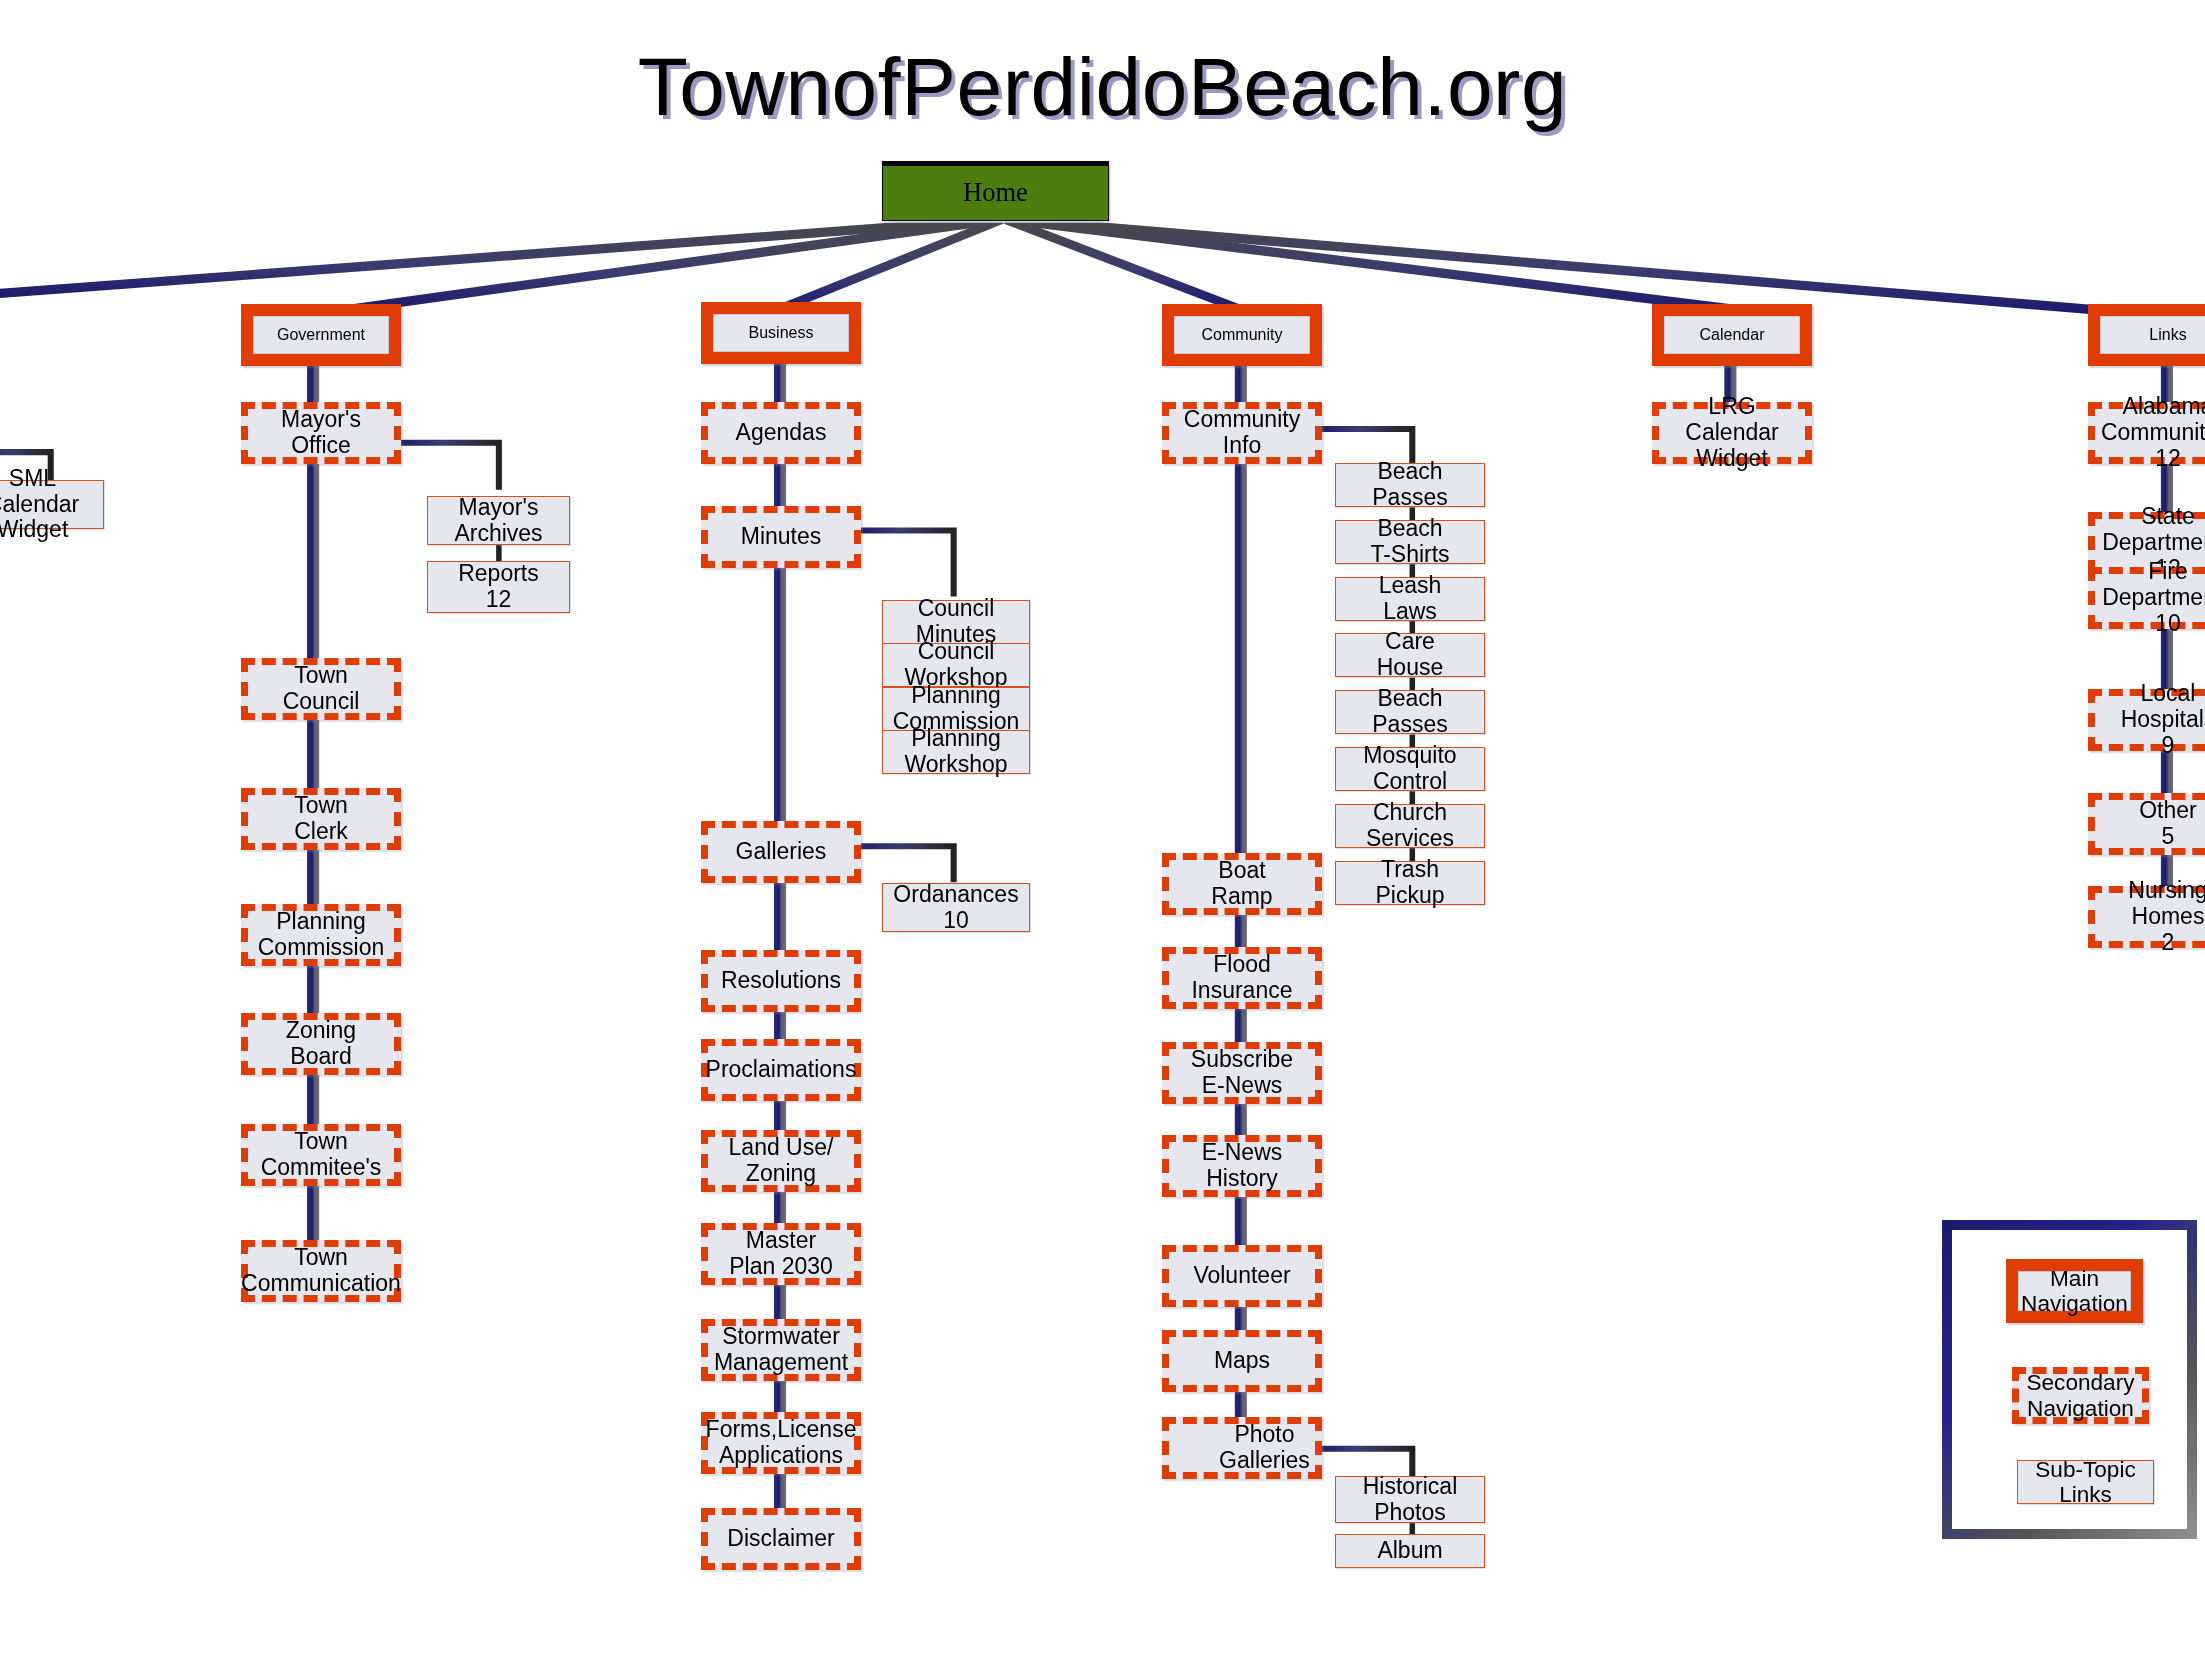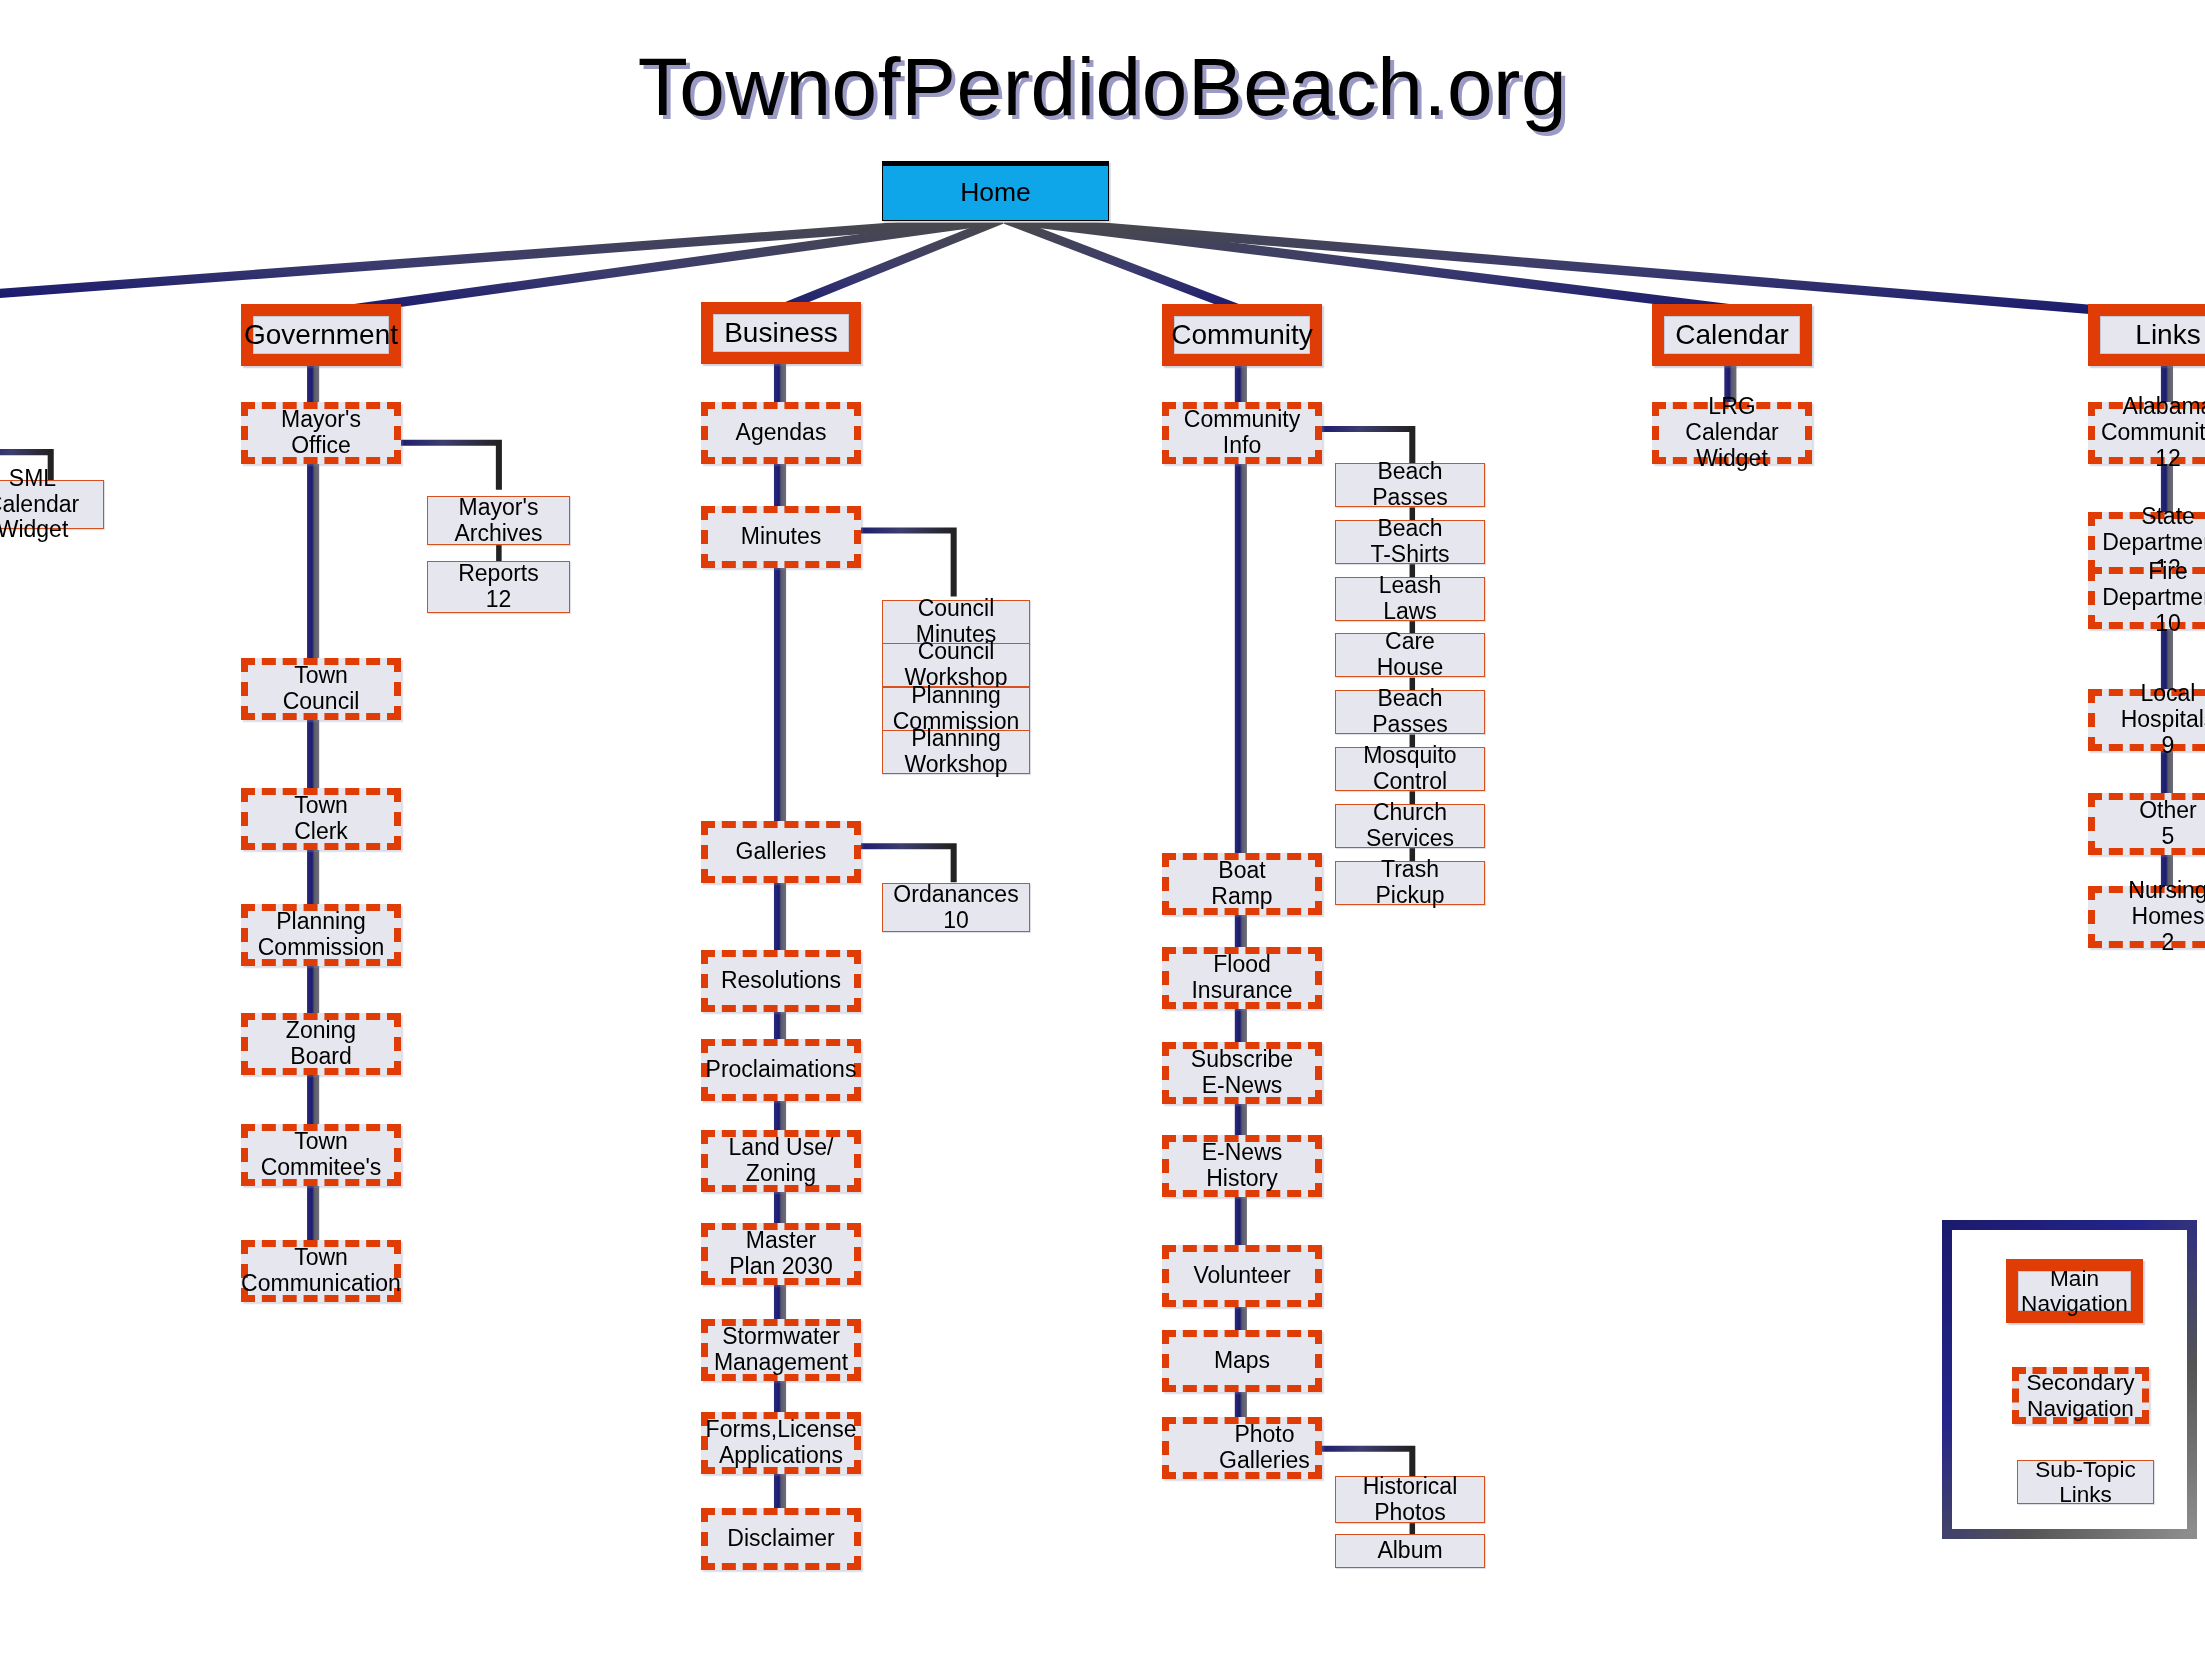--- a/index.html
+++ b/index.html
@@ -33,41 +33,42 @@
     display:flex;align-items:center;justify-content:center;
     width:100%;height:100%;
     text-align:center;
     color:#000000;
     line-height:1.12;
     white-space:pre-line;
   }
 
   
   .home-node{
-    background:#0ea5e9;
+    background:#4d7c0f;
     border:1.7px solid #000000;
     border-top-width:5.5px;
     box-shadow:1.7px 1.7px 0 #d8d8e4;
+    font-family:Liberation Serif, serif;
   }
   .home-node .label{font-size:26.5px;}
 
   
   .main-nav{
     background:#e03c05;
     padding:12px;
     box-shadow:2.2px 2.2px 1.1px rgba(120,120,150,.35);
   }
   .main-nav .inner{
     width:100%;height:100%;
     background:#e6e6ee;
     border:0.6px solid #c9c9d6;
     display:flex;align-items:center;justify-content:center;
     box-sizing:border-box;
   }
-  .main-nav .label{font-size:28px;}
+  .main-nav .label{font-size:16px;}
 
   
   .sec-nav{
     background:#e6e6ee;
     border:7.2px dashed #e03c05;
     box-shadow:1.7px 1.7px 1.1px rgba(140,140,165,.30);
   }
   .sec-nav .label{font-size:23px;}
 
   

